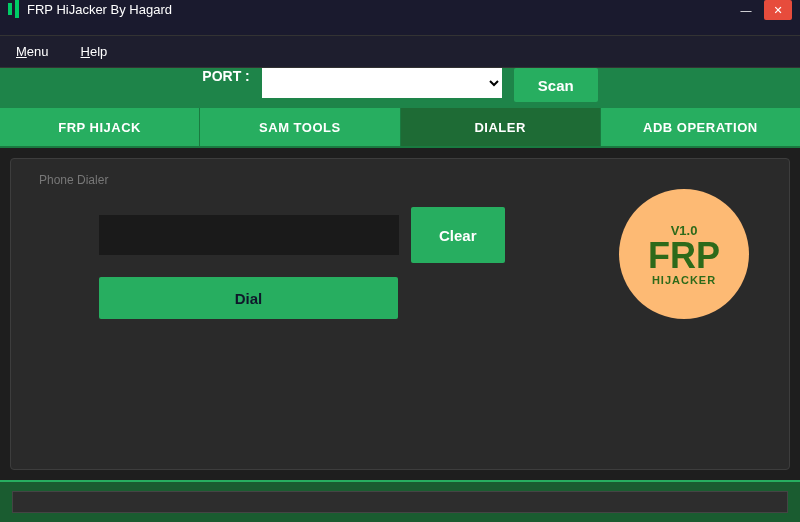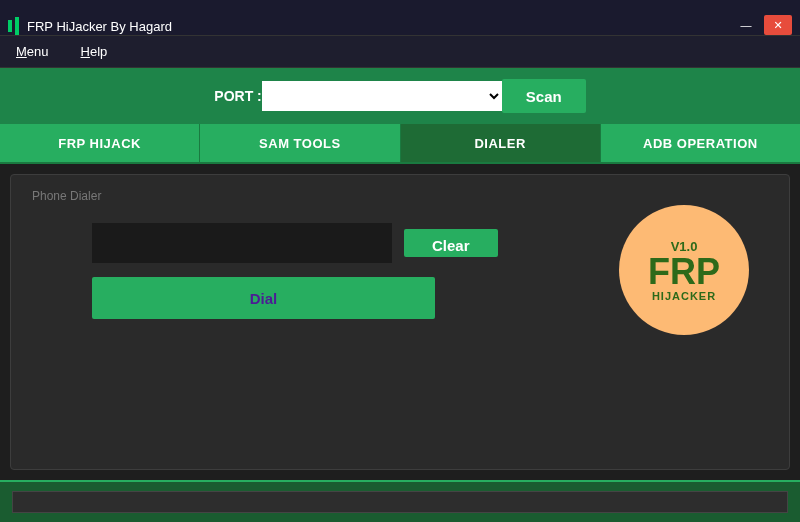--- a/index.html
+++ b/index.html
@@ -9,21 +9,21 @@
       background: #2a2a2a;
       font-family: 'Segoe UI', Arial, sans-serif;
       overflow: hidden;
     }
 
     
     .title-bar {
       background: #1a1a2e;
       height: 36px;
       display: flex;
-      align-items: flex-end;
+      align-items: flex-start;
       justify-content: space-between;
       padding: 0 8px;
       border-bottom: 1px solid #333;
     }
     .title-bar-left {
       display: flex;
       align-items: center;
       gap: 8px;
     }
     .title-bar-icon {
@@ -78,24 +78,24 @@
       color: #ffffff;
       font-size: 13px;
       cursor: pointer;
       padding: 4px 6px;
     }
     .menu-item .underline { text-decoration: underline; }
 
     
     .port-bar {
       background: #1e8449;
-      height: 56px;
-      display: flex;
-      align-items: center;
+      height: 40px;
+      display: flex;
       justify-content: center;
+      gap: 12px;
       padding: 0 20px;
     }
     .port-label {
       color: #ffffff;
       font-size: 14px;
       font-weight: bold;
     }
     .port-select {
       width: 240px;
       height: 30px;
@@ -168,29 +168,29 @@
     }
 
     .clear-btn {
       background: #27ae60;
       color: #ffffff;
       border: none;
       padding: 8px 28px;
       font-size: 15px;
       font-weight: bold;
       cursor: pointer;
-      height: 28px;
+      height: 56px;
       border-radius: 2px;
     }
 
     .dial-btn {
       background: #27ae60;
-      color: #4c1d95;
-      border: none;
-      width: 343px;
+      color: #0f172a;
+      border: none;
+      width: 299px;
       height: 42px;
       font-size: 15px;
       font-weight: bold;
       cursor: pointer;
       border-radius: 2px;
       margin-left: 60px;
     }
 
     
     .frp-logo {
@@ -250,21 +250,21 @@
     .main-area {
       background: #1e1e1e;
       flex: 1;
       padding: 10px;
     }
     .content-panel {
       background: #2a2a2a;
       border: 1px solid #3d3d3d;
       border-radius: 4px;
       height: 100%;
-      padding: 14px 21px;
+      padding: 14px 28px;
       position: relative;
       overflow: hidden;
     }
   </style>
 </head>
 <body>
 
 <div class="app-container">
 
   <div class="title-bar">

